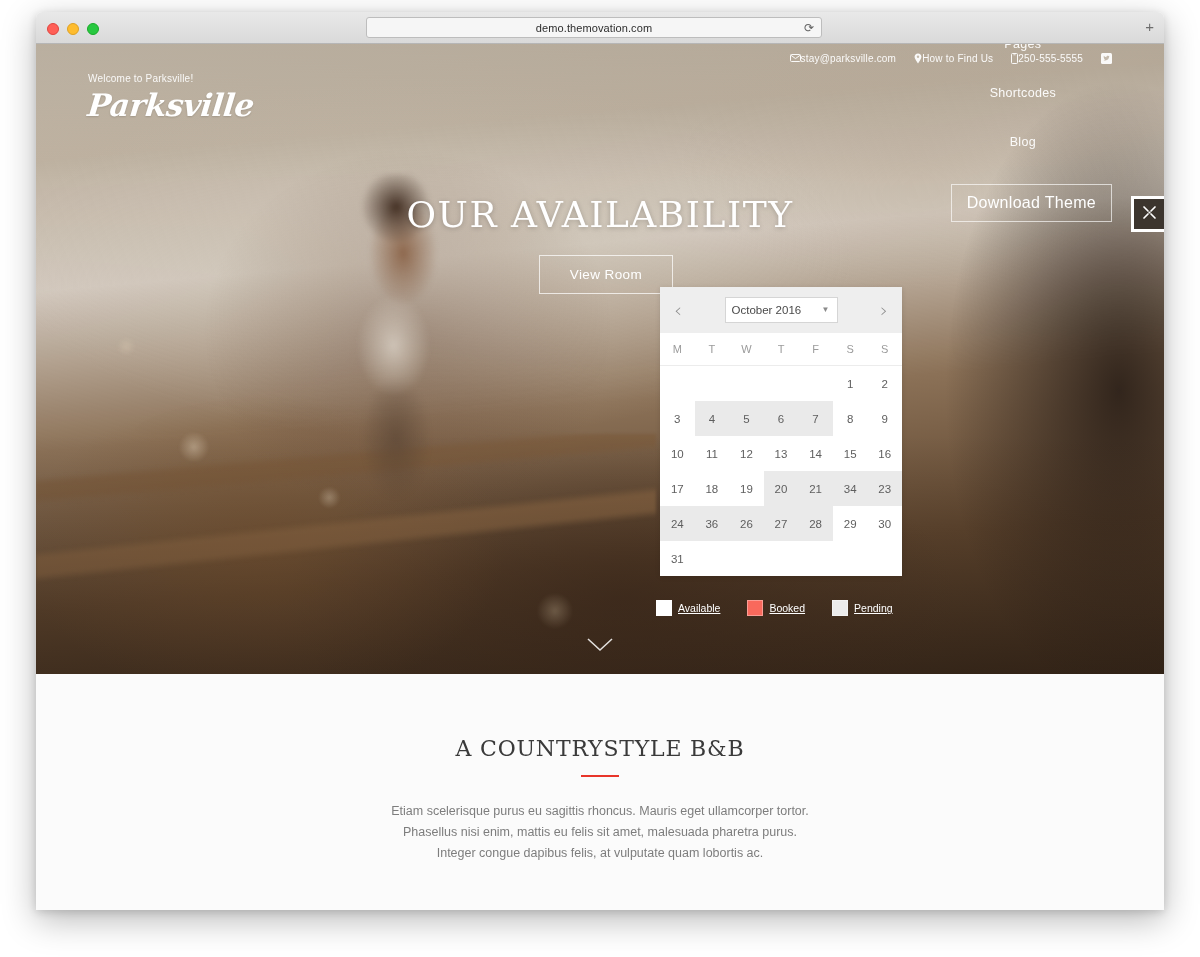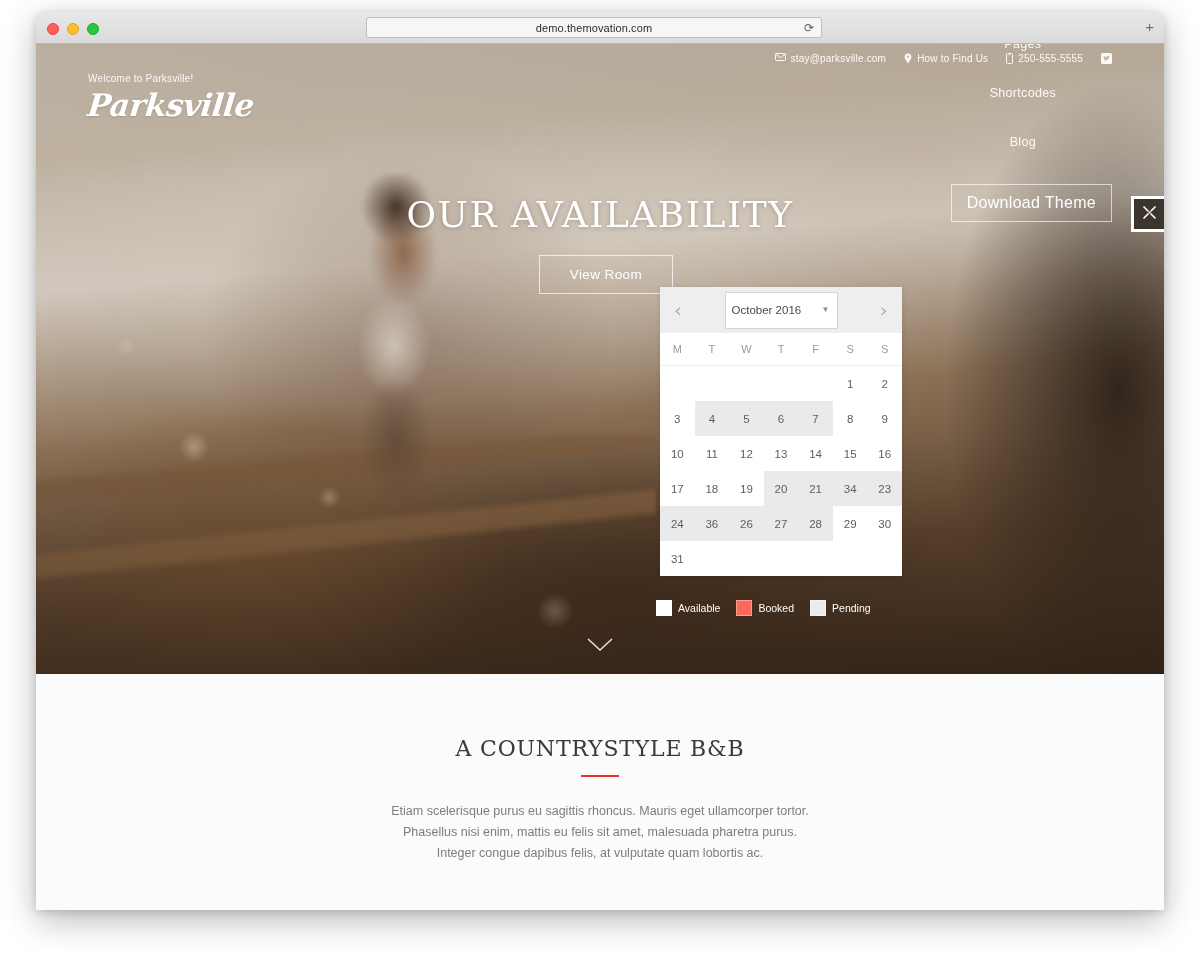--- a/index.html
+++ b/index.html
@@ -127,21 +127,21 @@
     font-size: 10px;
     z-index: 6;
   }
   .topbar .welcome { opacity: 0.92; letter-spacing: 0.2px; margin-top: 40px; }
   .topbar-right {
     margin-left: auto;
     display: flex; align-items: center;
     gap: 18px;
     opacity: 0.94;
   }
-  .topbar-item { display: flex; gap: 5px; letter-spacing: 0.2px; }
+  .topbar-item { display: flex; align-items: center; letter-spacing: 0.2px; }
   .topbar-item svg { display: block; }
   .social-icon svg { display: block; }
 
   
   .navbar {
     position: absolute; left: 0; top: 28px;
     width: 100%; height: 66px;
     display: flex; align-items: center;
     padding: 0 52px;
     z-index: 6;
@@ -232,21 +232,21 @@
     background: #eeeeee;
   }
   .cal-arrow {
     font-size: 20px; color: #8c8c8c;
     line-height: 1;
     font-family: "DejaVu Sans", sans-serif;
     font-weight: 300;
   }
   .cal-select {
     position: relative;
-    width: 113px; height: 37px;
+    width: 113px; height: 26px;
     background: #ffffff;
     border: 1px solid #d5d5d5;
     display: flex; align-items: center;
     padding: 0 6px;
     font-size: 11.5px;
     color: #4a4a4a;
   }
   .cal-select .caret {
     position: absolute; right: 7px; top: 50%;
     transform: translateY(-50%);
@@ -273,24 +273,25 @@
     background: #ffffff;
   }
   .cal-day.pending { background: #eaeaea; }
   .cal-day.empty   { background: #ffffff; }
 
   
   .legend {
     position: absolute;
     left: 620px; top: 556px;
     display: flex; 
-    gap: 6px;
+    gap: 17px;
     font-size: 10.5px;
     color: #ffffff;
     z-index: 5;
+    text-decoration: underline;
   }
   .legend-item { display: flex; align-items: center; gap: 6px; }
   .legend-item + .legend-item { margin-left: 10px; }
   .swatch {
     width: 16px; height: 16px;
     display: block;
     border: 1px solid rgba(255,255,255,0.35);
   }
 
   

